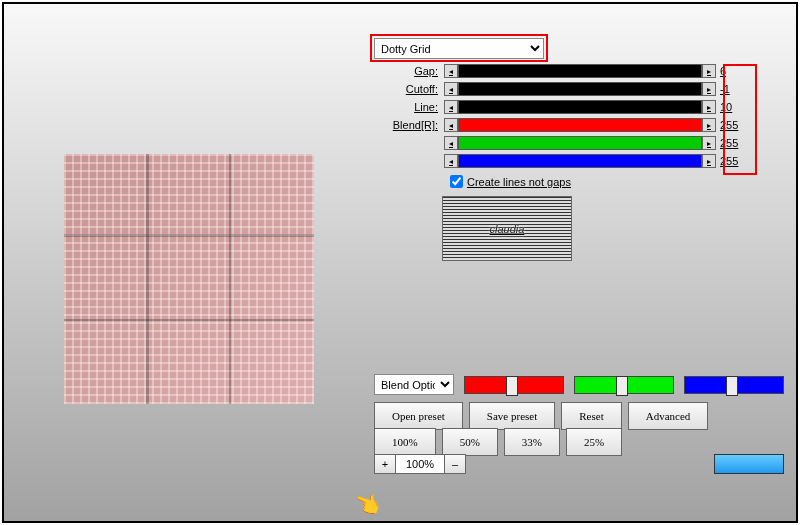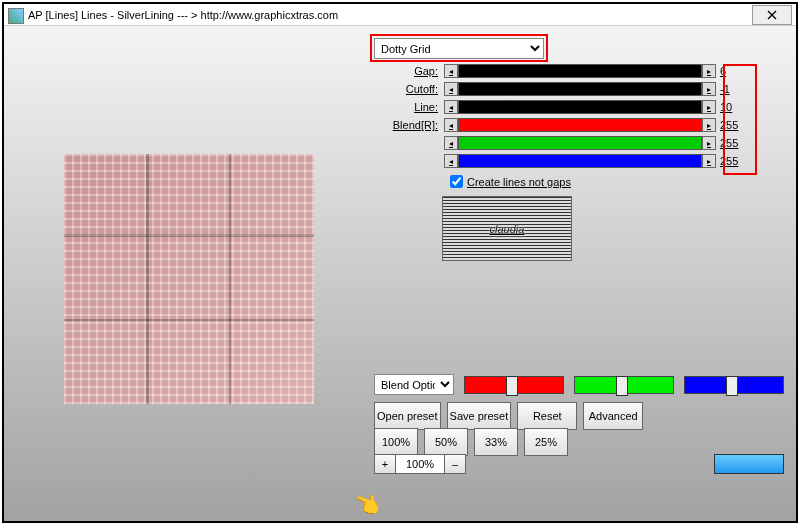--- a/index.html
+++ b/index.html
@@ -42,41 +42,32 @@
   repeating-linear-gradient(#333 0 1px, #ddd 1px 3px); display: flex; align-items: center; justify-content: center; color: #222; font-style: italic; font-family: cursive; font-size: 16px; text-shadow: 0 0 2px #fff; }
 .blend-row { position: absolute; top: 370px; left: 370px; right: 12px; display: flex; align-items: center; gap: 10px; }
 .blend-select { width: 80px; height: 21px; border: 1px solid #888; background: #fff; padding: 1px 2px; }
 .color-slider { flex: 1; height: 18px; border: 1px solid #444; position: relative; }
 .color-slider .thumb { position: absolute; top: -1px; left: 42%; width: 12px; height: 20px; background: #eee; border: 1px solid #333; }
 .btn-row { position: absolute; left: 370px; right: 12px; display: flex; gap: 6px; }
 .row1 { top: 398px; }
 .row2 { top: 424px; }
 .row3 { top: 450px; }
 .row4 { top: 492px; }
-.btn { height: 28px; border: 1px solid #666; background: linear-gradient(#fafafa,#e0e0e0); padding: 0 2px; display: flex; align-items: center; justify-content: center; cursor: pointer; min-width: 60px; }
+.btn { height: 28px; border: 1px solid #666; background: linear-gradient(#fafafa,#e0e0e0); padding: 0 17px; display: flex; align-items: center; justify-content: center; cursor: pointer; min-width: 60px; font-family: Liberation Serif, serif; }
 .btn-sm { min-width: 44px; }
 .zoom-row { display: flex; align-items: center; gap: 0; }
 .zoom-btn { width: 22px; height: 20px; border: 1px solid #666; background: linear-gradient(#fafafa,#e0e0e0); display: flex; align-items: center; justify-content: center; cursor: pointer; }
 .zoom-val { width: 50px; height: 20px; border: 1px solid #666; background: #fff; display: flex; align-items: center; justify-content: center; margin: 0 -1px; }
 .swatch { width: 70px; height: 20px; background: linear-gradient(#6cf,#29e); border: 1px solid #333; margin-left: auto; }
 .hand { position: absolute; left: 350px; top: 488px; font-size: 22px; transform: scaleX(-1) rotate(-20deg); }
 </style>
 </head>
 <body>
 
 <div class="window">
-  <div class="titlebar">
-    <span class="app-icon"></span>
-    <span class="title">AP [Lines]  Lines - SilverLining    --- &gt;  http://www.graphicxtras.com</span>
-    <div class="close-btn">
-      <svg viewBox="0 0 10 10">
-          <path d="M1 1 L9 9 M9 1 L1 9" stroke="#000" stroke-width="1.4"></path>
-        </svg>
-    </div>
-  </div>
 
   <div class="left-panel">
     <div class="preview"></div>
   </div>
 
   <div class="right-panel">
     <div class="red-box box-preset"></div>
     <div class="red-box box-values"></div>
 
     <select class="preset">

